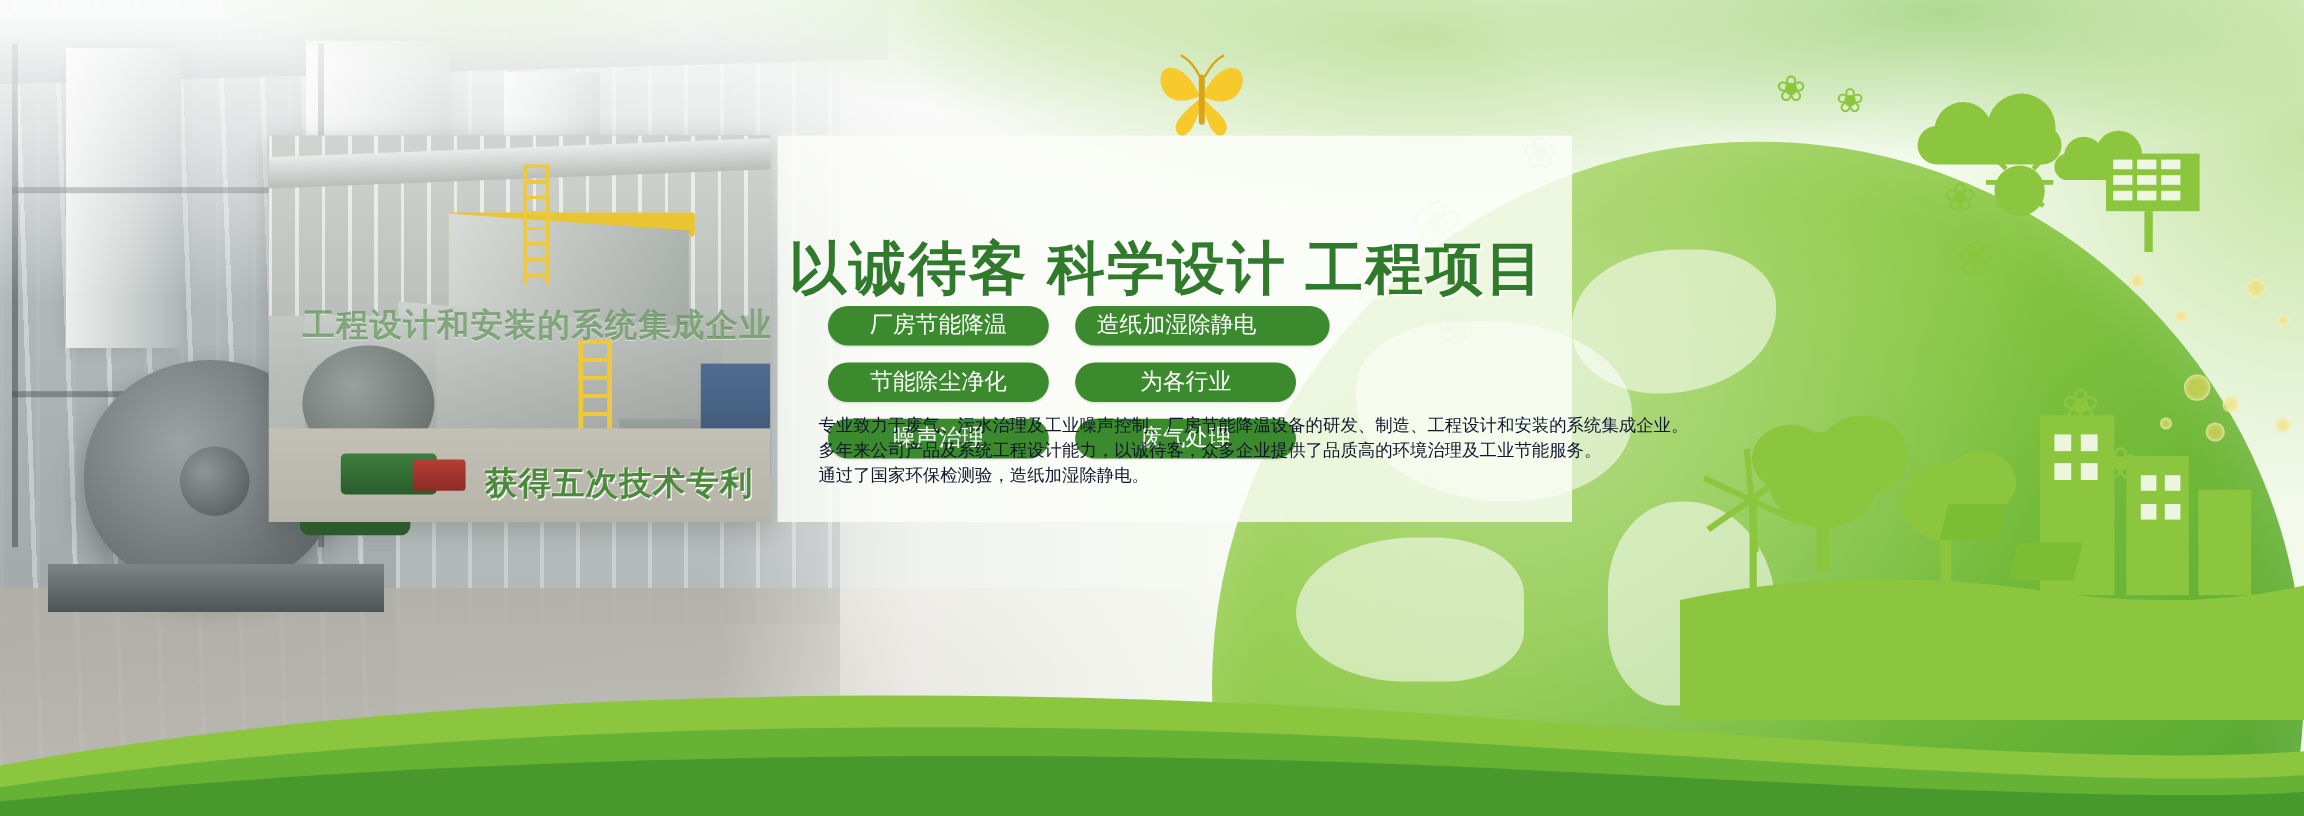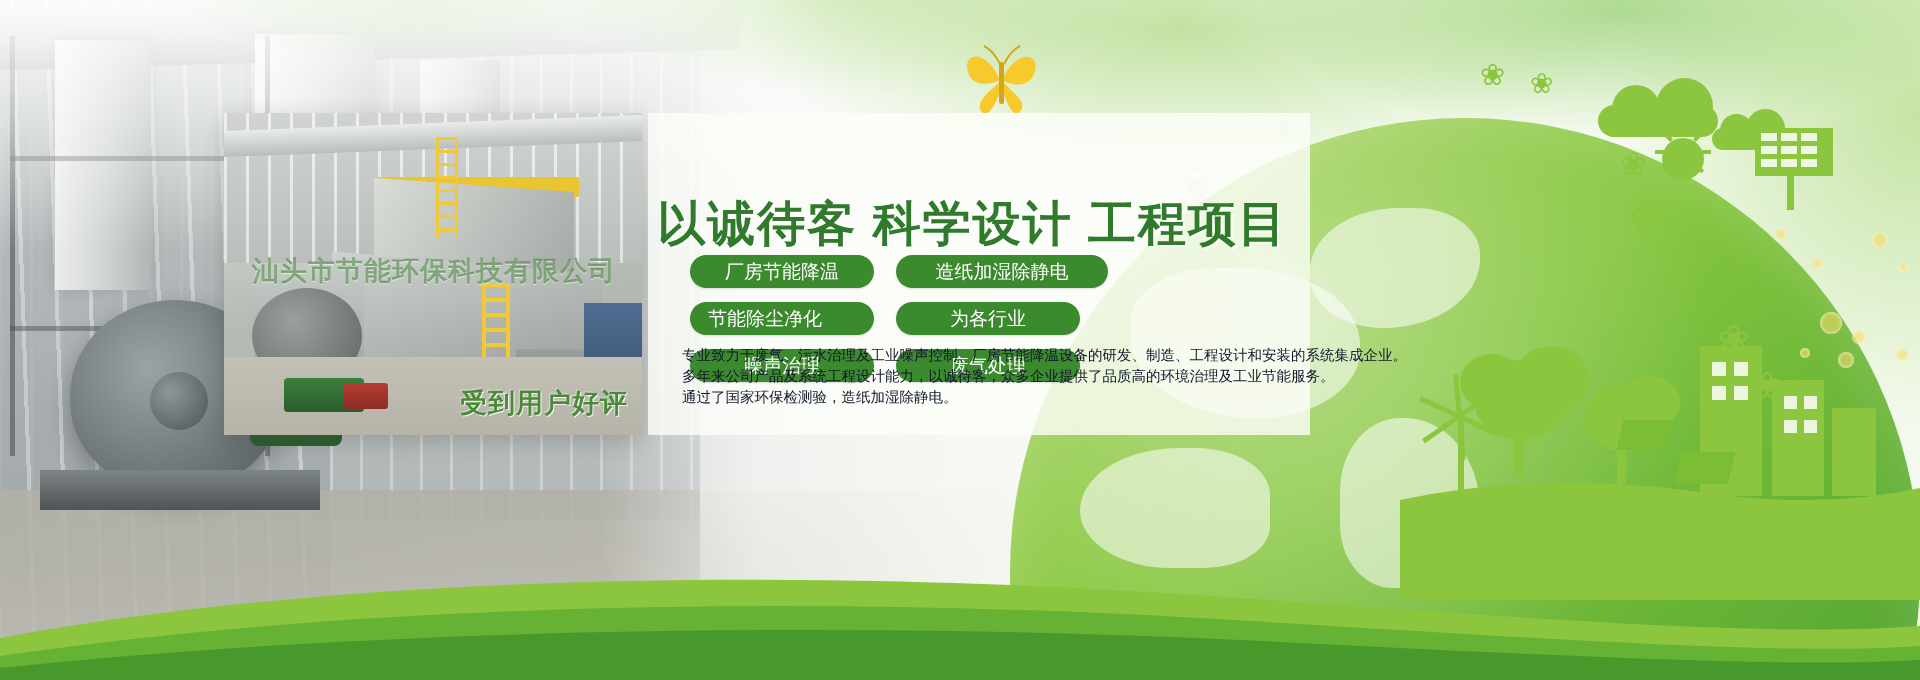--- a/index.html
+++ b/index.html
@@ -269,22 +269,22 @@
   .pills{
     position:absolute;left:690px;top:255px;width:580px;
     display:flex;flex-wrap:wrap;gap:14px 22px;
   }
   .pill{
     height:33px;line-height:33px;padding:0 18px;border-radius:17px;
     background:#3c8a2e;color:#ffffff;font-size:19px;white-space:nowrap;
     box-shadow:0 1px 2px rgba(0,0,0,.12);
   }
   .pill.w1{min-width:148px;text-align:center;}
-  .pill.w2{min-width:176px;text-align:center;}
-  .pill.w3{min-width:148px;text-align:left;}
+  .pill.w2{min-width:176px;text-align:left;}
+  .pill.w3{min-width:148px;text-align:center;}
   .pill.w4{min-width:148px;text-align:center;}
   .pill.w5{min-width:148px;text-align:center;}
   .pill.w6{min-width:148px;text-align:center;}
   .paragraph{
     position:absolute;left:682px;top:345px;width:640px;
     font-size:14.5px;line-height:21px;color:#0f172a;
   }
   .paragraph div{white-space:nowrap;}
 </style>
 </head>
@@ -443,22 +443,22 @@
       <div class="ph-box"></div>
       <div class="ph-fan"></div>
       <div class="ph-ladder"></div>
       <div class="ph-ladder2"></div>
       <div class="ph-machine"></div>
       <div class="ph-door"></div>
       <div class="ph-ground"></div>
       <div class="ph-pump"></div>
       <div class="ph-pump2"></div>
     </div>
-    <div class="ph-watermark">汕头市节能环保科技有限公司</div>
-    <div class="ph-caption">受到用户好评</div>
+    <div class="ph-watermark">工程设计和安装的系统集成企业</div>
+    <div class="ph-caption">获得五次技术专利</div>
   </div>
 
   <div class="panel"></div>
 
 
   <div class="headline">以诚待客 科学设计 工程项目</div>
 
   <div class="pills">
     <div class="pill w1">厂房节能降温</div>
     <div class="pill w2">造纸加湿除静电</div>

